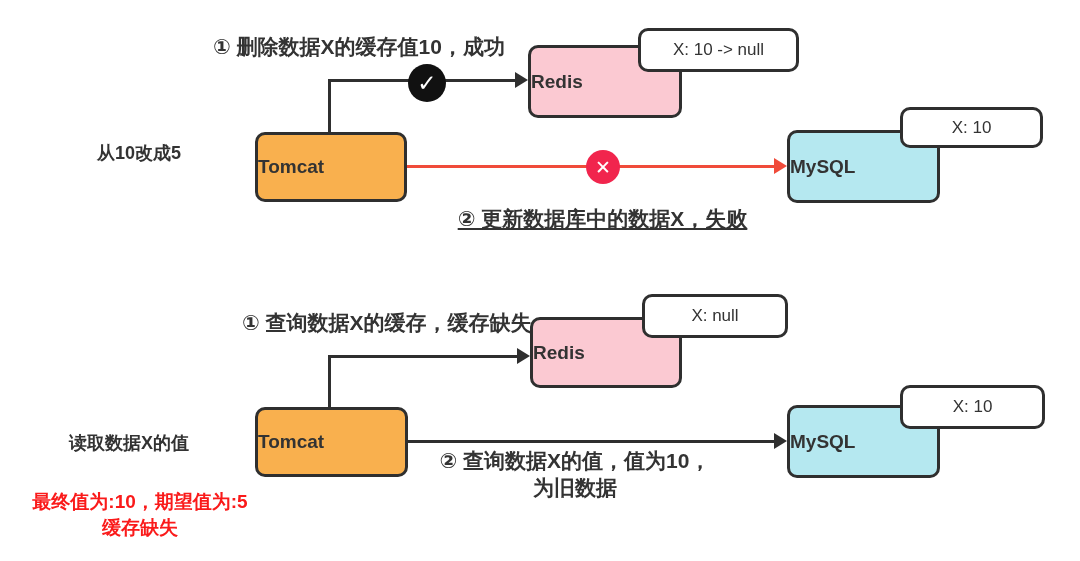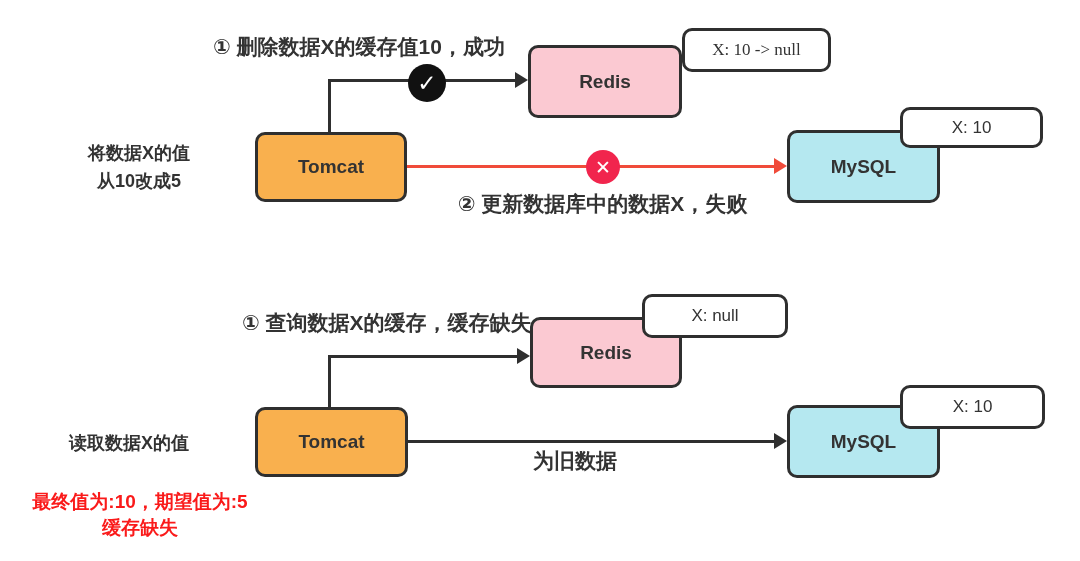--- a/index.html
+++ b/index.html
@@ -16,21 +16,21 @@
   *{margin:0;padding:0;box-sizing:border-box;}
   html,body{background:#ffffff;}
   body{font-family:"Liberation Sans","DejaVu Sans",sans-serif;color:var(--text);}
   .canvas{position:relative;width:1080px;height:561px;background:#ffffff;overflow:hidden;}
 
   .node{
     position:absolute;
     background:#fff;
     border:3px solid var(--border);
     border-radius:10px;
-    display:flex;align-items:center;justify-content:center;
+    display:flex;align-items:center;justify-content:flex-start;
     font-size:19px;font-weight:600;color:var(--text);
     z-index:2;
   }
   .node.tomcat{background:var(--tomcat);}
   .node.redis{background:var(--redis);}
   .node.mysql{background:var(--mysql);}
 
   .badge{
     position:absolute;
     background:#ffffff;
@@ -60,50 +60,49 @@
   .status-icon.fail{width:34px;height:34px;background:var(--fail-badge);font-size:19px;}
 </style>
 </head>
 <body>
 
 <div class="canvas">
 
   <div>
 
     <div class="side-lbl" style="left:39px;top:139px;width:200px;">
-      <div>将数据X的值</div>
       <div>从10改成5</div>
     </div>
 
     <div class="lbl" style="left:213px;top:33px;">① 删除数据X的缓存值10，成功</div>
 
     <div class="seg" style="left:328px;top:81px;width:3px;height:51px;"></div>
     <div class="seg" style="left:328px;top:79px;width:188px;height:3px;"></div>
     <div class="ah" style="left:515px;top:72px;"></div>
     <div class="status-icon ok" style="left:408px;top:64px;">
       <span>✓</span>
     </div>
 
     <div class="node tomcat" style="left:255px;top:132px;width:152px;height:70px;">
       <span>Tomcat</span>
     </div>
 
     <div class="node redis" style="left:528px;top:45px;width:154px;height:73px;">
       <span>Redis</span>
     </div>
-    <div class="badge" style="left:682px;top:28px;width:149px;height:44px;font-family:Liberation Serif, serif;">
+    <div class="badge" style="left:638px;top:28px;width:161px;height:44px;">
       <span>X: 10 -&gt; null</span>
     </div>
 
     <div class="seg red" style="left:407px;top:165px;width:369px;height:3px;"></div>
     <div class="ah red" style="left:774px;top:158px;"></div>
     <div class="status-icon fail" style="left:586px;top:150px;">
       <span>✕</span>
     </div>
-    <div class="lbl center" style="left:420px;top:190px;width:365px;">② 更新数据库中的数据X，失败</div>
+    <div class="lbl center" style="left:420px;top:205px;width:365px;text-decoration:underline;">② 更新数据库中的数据X，失败</div>
 
     <div class="node mysql" style="left:787px;top:130px;width:153px;height:73px;">
       <span>MySQL</span>
     </div>
     <div class="badge" style="left:900px;top:107px;width:143px;height:41px;">
       <span>X: 10</span>
     </div>
 
   </div>
 
@@ -124,20 +123,21 @@
     <div class="node redis" style="left:530px;top:317px;width:152px;height:71px;">
       <span>Redis</span>
     </div>
     <div class="badge" style="left:642px;top:294px;width:146px;height:44px;">
       <span>X: null</span>
     </div>
 
     <div class="seg" style="left:408px;top:440px;width:368px;height:3px;"></div>
     <div class="ah" style="left:774px;top:433px;"></div>
     <div class="lbl center" style="left:425px;top:447px;width:300px;line-height:27px;">
+      <div>② 查询数据X的值，值为10，</div>
       <div>为旧数据</div>
     </div>
 
     <div class="node mysql" style="left:787px;top:405px;width:153px;height:73px;">
       <span>MySQL</span>
     </div>
     <div class="badge" style="left:900px;top:385px;width:145px;height:44px;">
       <span>X: 10</span>
     </div>
 

